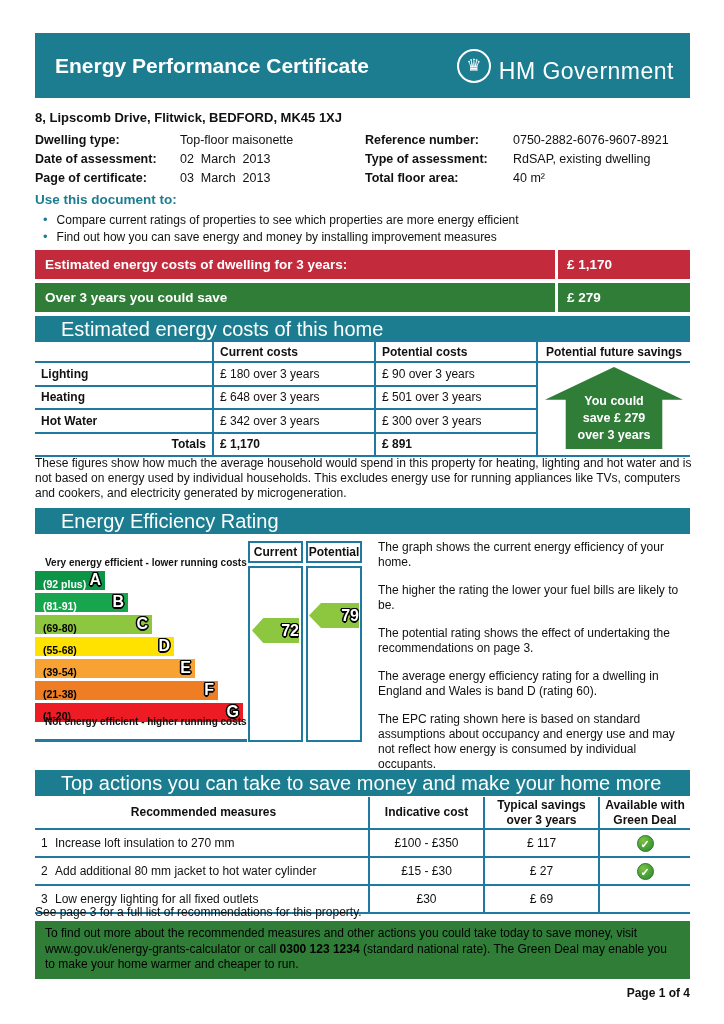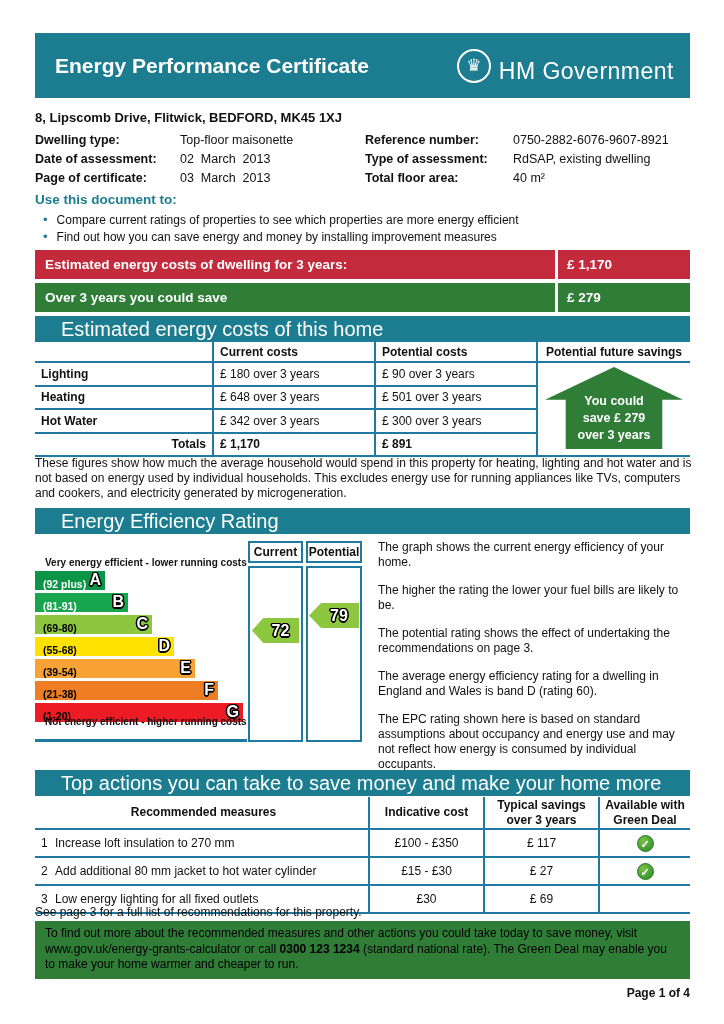--- a/index.html
+++ b/index.html
@@ -65,21 +65,21 @@
   .band-bar{position:relative;height:19px;display:flex;align-items:flex-end;}
   .band-range{font-size:10.5px;font-weight:bold;padding-left:8px;}
   .band-letter{position:absolute;right:4px;top:0px;font-size:16px;font-weight:bold;color:#fff;
     text-shadow:-1.5px 0 #000,1.5px 0 #000,0 -1.5px #000,0 1.5px #000,-1px -1px #000,1px -1px #000,-1px 1px #000,1px 1px #000;}
   .chart-bottom-label{position:absolute;left:45px;top:716px;width:210px;font-size:10px;font-weight:bold;}
   .chart-baseline{position:absolute;left:35px;top:739px;width:212px;height:3px;background:var(--border);}
   .cp-head{position:absolute;top:541px;height:22px;border:2px solid var(--border);font-weight:bold;font-size:12px;text-align:center;line-height:18px;background:#fff;}
   .cp-head.cur{left:248px;width:55px;} .cp-head.pot{left:306px;width:56px;}
   .cp-body{position:absolute;top:566px;height:176px;border:2px solid var(--border);background:#fff;}
   .cp-body.cur{left:248px;width:55px;} .cp-body.pot{left:306px;width:56px;}
-  .arrow{position:absolute;height:25px;display:flex;align-items:center;justify-content:center;padding-left:10px;
+  .arrow{position:absolute;height:25px;display:flex;align-items:center;justify-content:flex-end;padding-left:10px;
          clip-path:polygon(0% 50%,24% 0%,100% 0%,100% 100%,24% 100%);}
   .arrow-cur{left:252px;top:618px;width:47px;}
   .arrow-pot{left:309px;top:603px;width:50px;}
   .arrow-num{font-size:16px;font-weight:bold;color:#fff;
     text-shadow:-1.5px 0 #000,1.5px 0 #000,0 -1.5px #000,0 1.5px #000,-1px -1px #000,1px -1px #000,-1px 1px #000,1px 1px #000;}
   .rating-text{position:absolute;left:378px;top:540px;width:313px;}
   .rating-text p{font-size:12px;line-height:1.25;margin:0 0 13px;}
 
   
   table.actions{position:absolute;left:35px;top:797px;width:655px;border-collapse:collapse;table-layout:fixed;}

